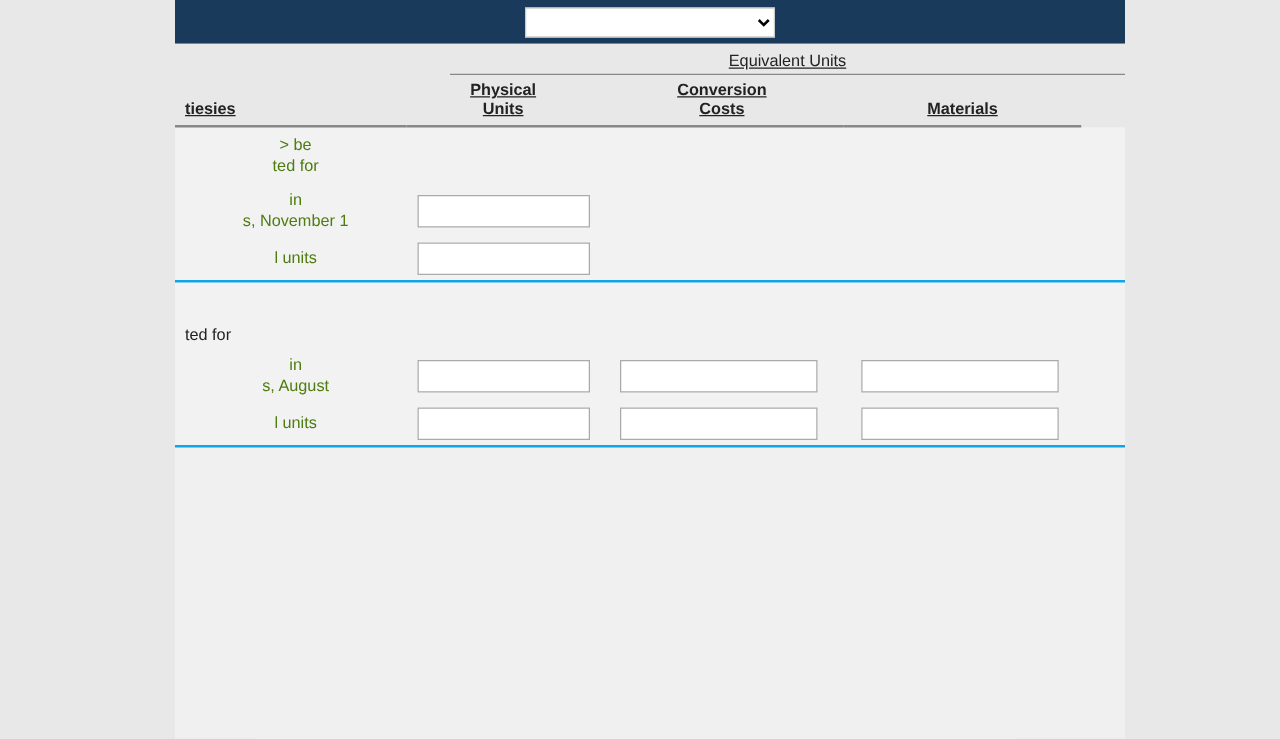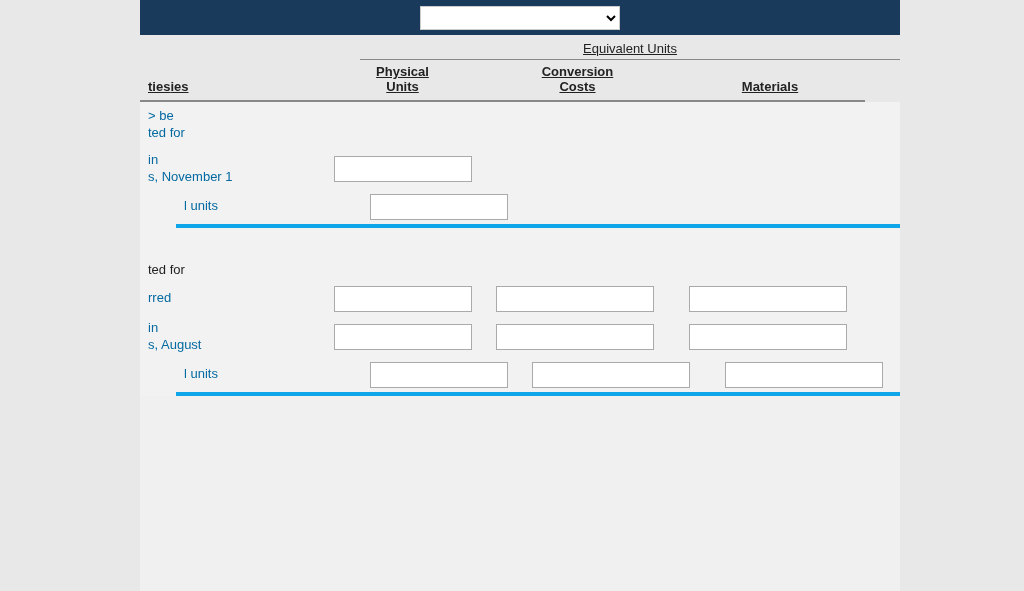--- a/index.html
+++ b/index.html
@@ -101,22 +101,23 @@
       padding: 4px 0;
     }
     .content-row.tall {
       min-height: 46px;
     }
     .cell-label {
       width: 185px;
       min-width: 185px;
       padding-left: 8px;
       font-size: 13px;
-      color: #0369a1;
+      color: #4d7c0f;
       line-height: 1.3;
+      text-align: center;
     }
     .cell-input-wrap {
       width: 155px;
       min-width: 155px;
       display: flex;
       justify-content: center;
       align-items: center;
     }
     .cell-input-wrap-mat {
       width: 190px;
@@ -150,22 +151,21 @@
     }
     .input-field-conv {
       width: 158px;
       height: 26px;
       border: 1px solid #aaa;
       background: white;
       font-size: 12px;
       padding: 2px 4px;
     }
     .row-underline {
-      border-bottom: 4px solid #0ea5e9;
-      margin-left: 36px;
+      border-bottom: 2px solid #0ea5e9;
     }
     .spacer-row {
       height: 30px;
     }
     .section-label-row {
       display: flex;
       align-items: center;
       min-height: 24px;
       padding: 2px 0;
     }
@@ -250,34 +250,20 @@
 
       <div class="spacer-row"></div>
 
       <div class="section-label-row">
         <div class="section-label">
           <span>ted for</span>
         </div>
       </div>
 
 
-      <div class="content-row">
-        <div class="cell-label">
-          <span>rred</span>
-        </div>
-        <div class="cell-input-wrap">
-          <input type="text" class="input-field" value="" style="">
-        </div>
-        <div class="cell-input-wrap-mat">
-          <input type="text" class="input-field-mat" value="" style="">
-        </div>
-        <div class="cell-input-wrap-conv">
-          <input type="text" class="input-field-conv" value="" style="">
-        </div>
-      </div>
 
       <div class="content-row">
         <div class="cell-label">
           <span>in</span><br>
           <span>s, August</span>
         </div>
         <div class="cell-input-wrap">
           <input type="text" class="input-field" value="" style="">
         </div>
         <div class="cell-input-wrap-mat">

